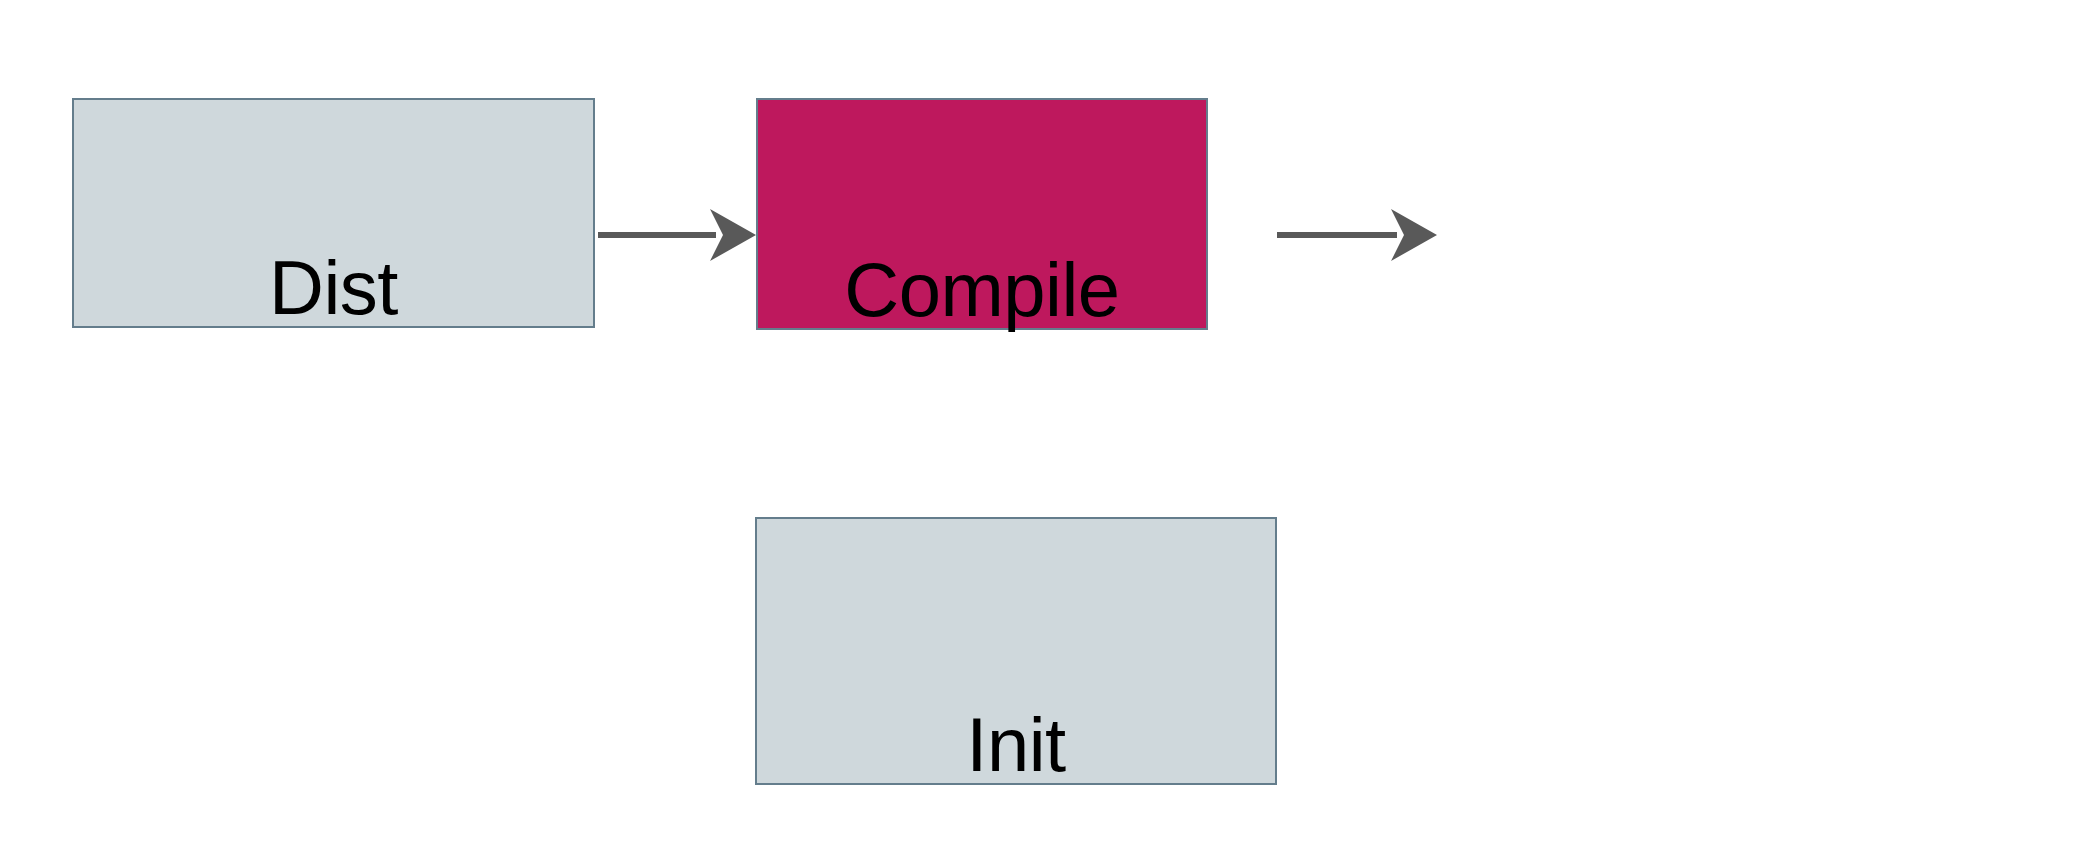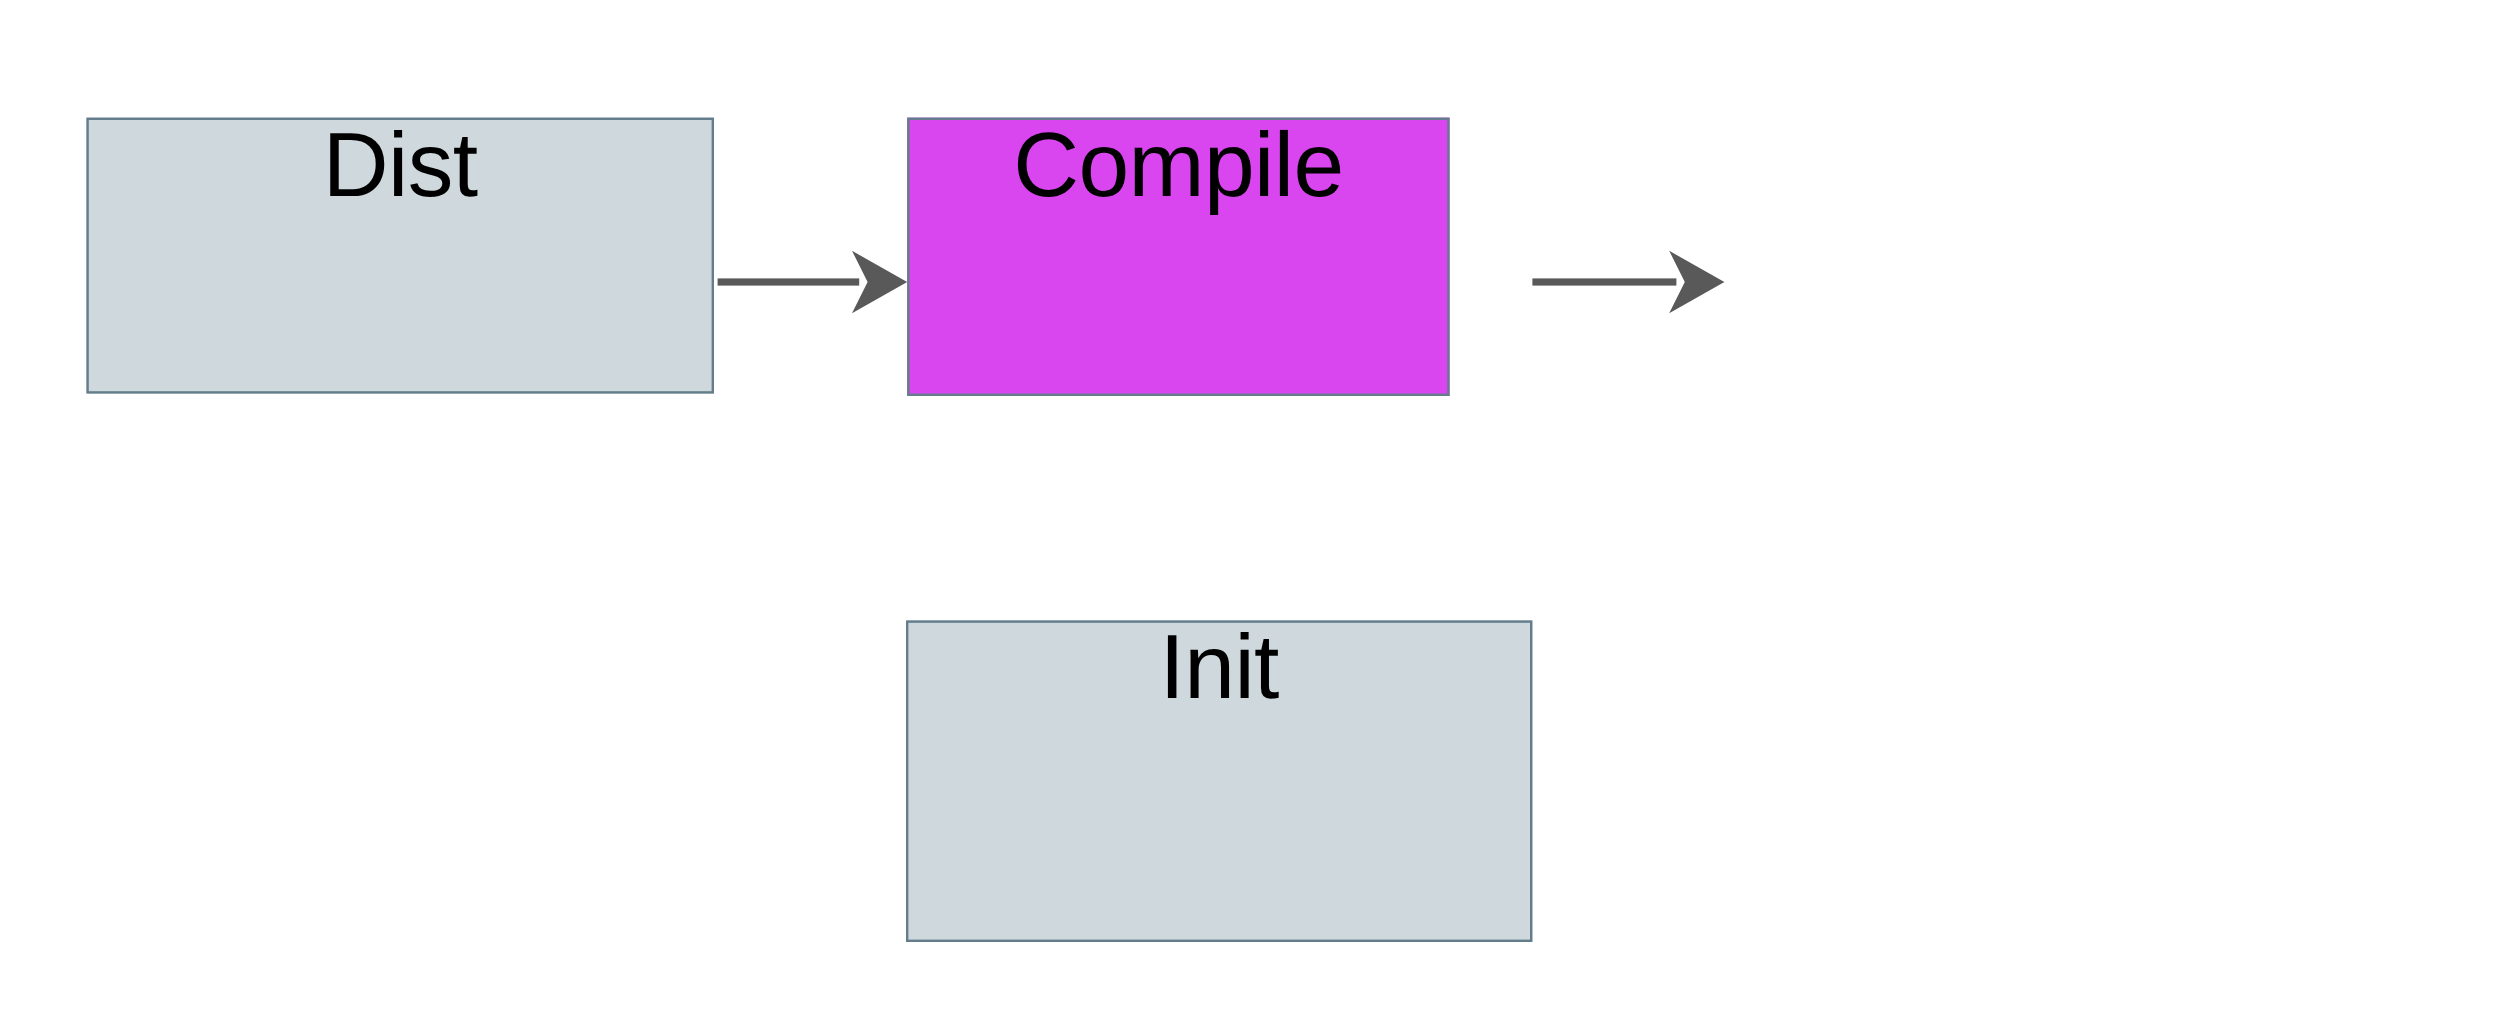--- a/index.html
+++ b/index.html
@@ -17,21 +17,21 @@
     height: 848px;
     background: #ffffff;
     overflow: hidden;
   }
   .node {
     position: absolute;
     box-sizing: border-box;
     background: #cfd8dc;
     border: 2px solid #647d8c;
     display: flex;
-    align-items: flex-start;
+    align-items: flex-end;
     justify-content: center;
   }
   .node-label {
     font-family: "Liberation Sans", sans-serif;
     font-size: 76px;
     font-weight: 400;
     color: #000000;
     line-height: 1;
     letter-spacing: -0.5px;
     white-space: nowrap;
@@ -48,21 +48,21 @@
 </style>
 </head>
 <body>
 
 <div id="canvas" style="width: 2078px; height: 848px; background: rgb(255, 255, 255);">
 
   <div class="node" id="node-dist" style="left: 72px; top: 98px; width: 523px; height: 230px; background: rgb(207, 216, 220); border-color: rgb(100, 125, 140); border-width: 2px;">
     <span class="node-label" style="font-size: 76px; color: rgb(0, 0, 0);">Dist</span>
   </div>
 
-  <div class="node" id="node-compile" style="left: 756px; top: 98px; width: 452px; height: 232px; background: #d946ef; border-color: rgb(100, 125, 140); border-width: 2px;">
+  <div class="node" id="node-compile" style="left: 756px; top: 98px; width: 452px; height: 232px; background: #be185d; border-color: rgb(100, 125, 140); border-width: 2px;">
     <span class="node-label" style="font-size: 76px; color: rgb(0, 0, 0);">Compile</span>
   </div>
 
 
   <div class="node" id="node-clean" style="left: 755px; top: 517px; width: 522px; height: 268px; background: rgb(207, 216, 220); border-color: rgb(100, 125, 140); border-width: 2px;">
     <span class="node-label" style="font-size: 76px; color: rgb(0, 0, 0);">Init</span>
   </div>
 
   <div class="edge" id="edge-dist-to-compile" style="left: 598px; top: 207px; width: 158px; height: 56px;">
     <svg xmlns="http://www.w3.org/2000/svg" width="158" height="56" viewBox="0 0 158 56">

